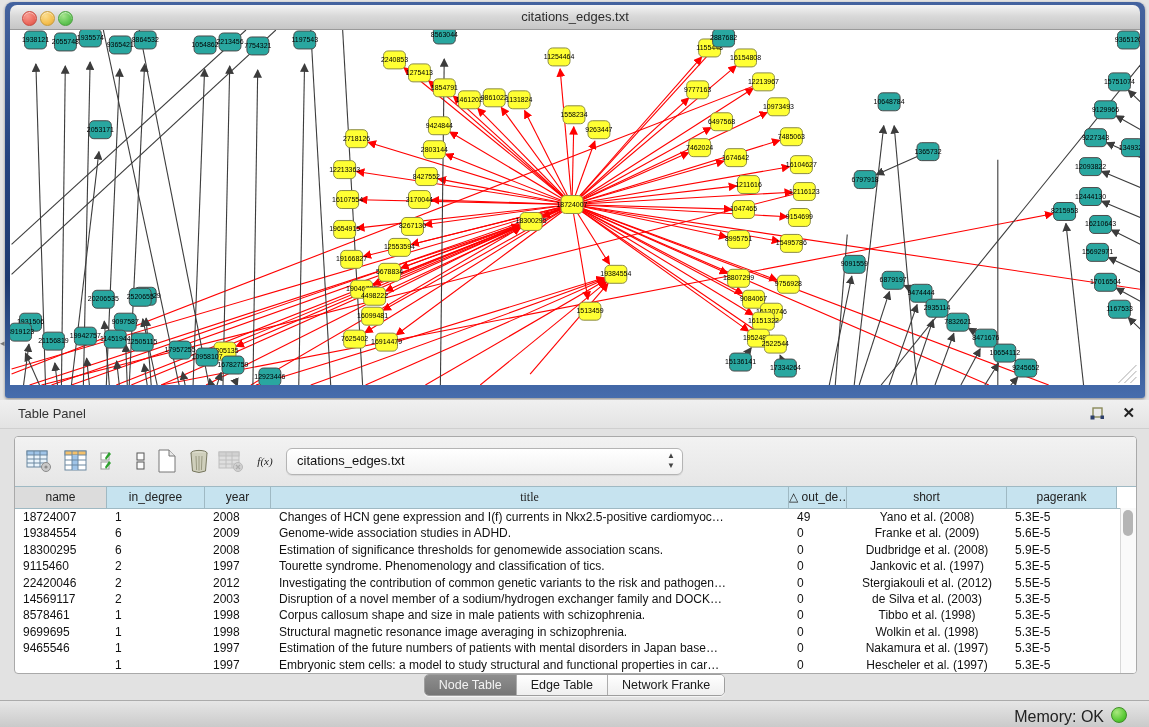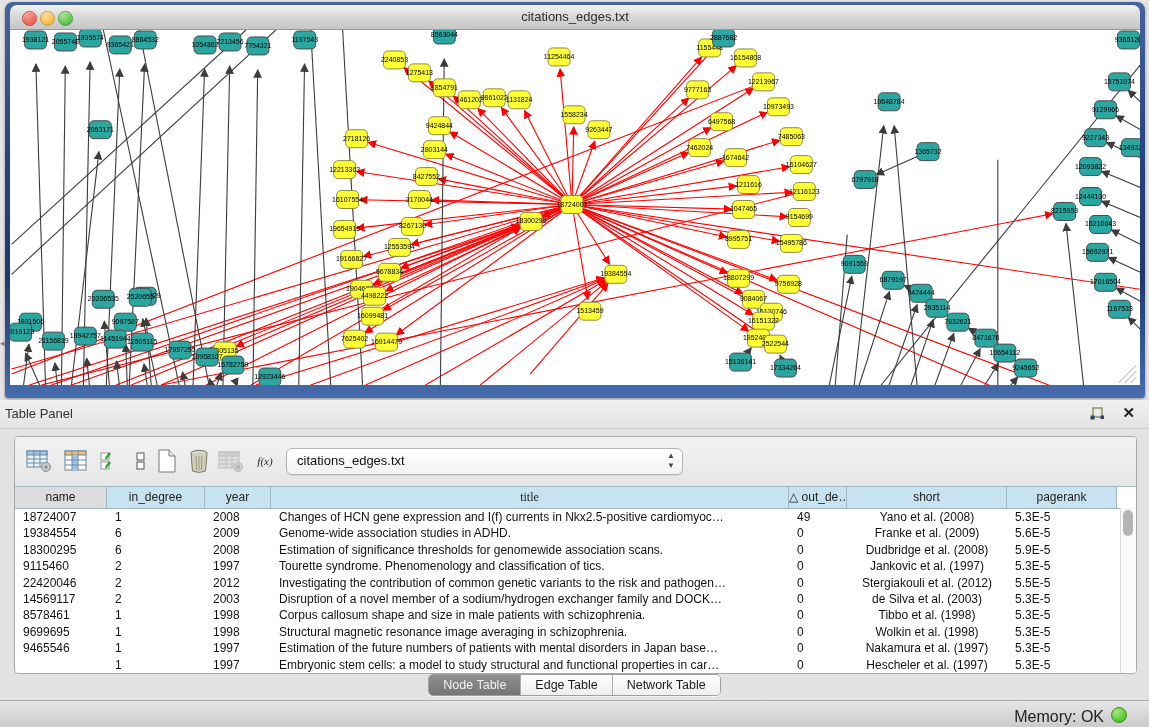--- a/index.html
+++ b/index.html
@@ -16,21 +16,21 @@
   .tl.red{left:12px;background:radial-gradient(circle at 35% 30%,#F89A8F,#EC6A5E 60%,#D44E42);border:1px solid #C9473D;}
   .tl.yellow{left:30px;background:radial-gradient(circle at 35% 30%,#FADD8E,#F5BF4F 60%,#D8A13A);border:1px solid #C79B38;}
   .tl.green{left:48px;background:radial-gradient(circle at 35% 30%,#A4E48C,#61C554 60%,#47A83C);border:1px solid #45A039;}
   .wtitle{position:absolute;left:0;right:0;top:4px;text-align:center;font-size:13px;color:#2d2d2d;}
   .canvas-wrap{position:relative;margin:0 5px;height:355px;background:#fff;overflow:hidden;}
   .canvas-wrap svg{display:block;}
   .collapse-arrow{position:absolute;left:0px;top:338px;font-size:9px;color:#777;}
   
   .table-panel{position:absolute;left:0;top:400px;width:1149px;height:300px;background:#E2E2E2;}
   .tp-header{position:relative;height:28px;background:linear-gradient(#F0F0F0,#E3E3E3);border-bottom:1px solid #cfcfcf;}
-  .tp-title{position:absolute;left:5px;top:6px;font-size:13px;color:#333;}
+  .tp-title{position:absolute;left:18px;top:6px;font-size:13px;color:#333;}
   .tp-float{position:absolute;right:44px;top:6px;width:16px;height:16px;cursor:pointer;}
   .tp-close{position:absolute;right:14px;top:4px;font-size:15px;font-weight:bold;color:#222;cursor:pointer;}
   .tp-body{position:absolute;left:14px;top:36px;width:1121px;height:236px;background:#fff;
     border:1px solid #A9A9A9;border-radius:4px;overflow:hidden;}
   .toolbar{position:relative;height:49px;background:linear-gradient(#F2F2F2,#E6E6E6);}
   .tb-icon{position:absolute;top:10px;width:28px;height:28px;display:flex;align-items:center;justify-content:center;cursor:pointer;}
   .combo{position:absolute;left:271px;top:11px;width:395px;height:25px;background:linear-gradient(#FFFFFF,#F2F2F2);
     border:1px solid #B4B4B4;border-radius:6px;box-shadow:0 1px 1px rgba(0,0,0,.08);}
   .combo-text{position:absolute;left:10px;top:4px;font-size:13px;color:#111;}
   .combo-stepper{position:absolute;right:7px;top:2px;font-size:8px;color:#444;line-height:10px;text-align:center;}
@@ -838,21 +838,21 @@
         <div class="vscroll">
           <div class="vthumb"></div>
         </div>
       </div>
     </div>
 
     <div class="tabs">
       <span class="seg" id="tabseg">
           <span class="seg-btn active">Node Table</span>
           <span class="seg-btn">Edge Table</span>
-          <span class="seg-btn">Network Table</span>
+          <span class="seg-btn">Network Franke</span>
         </span>
     </div>
   </div>
 
   <div class="status-bar">
     <span class="mem-label">Memory: OK</span>
     <span class="mem-led"></span>
   </div>
 </div>
 

